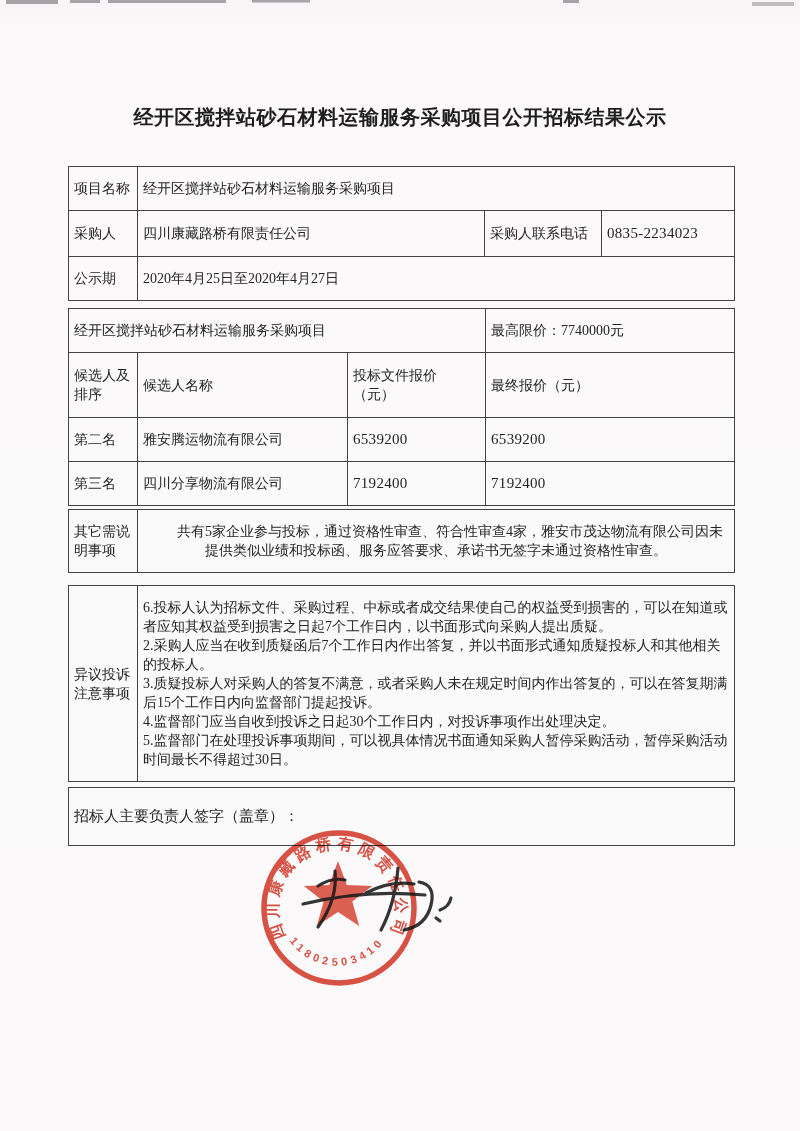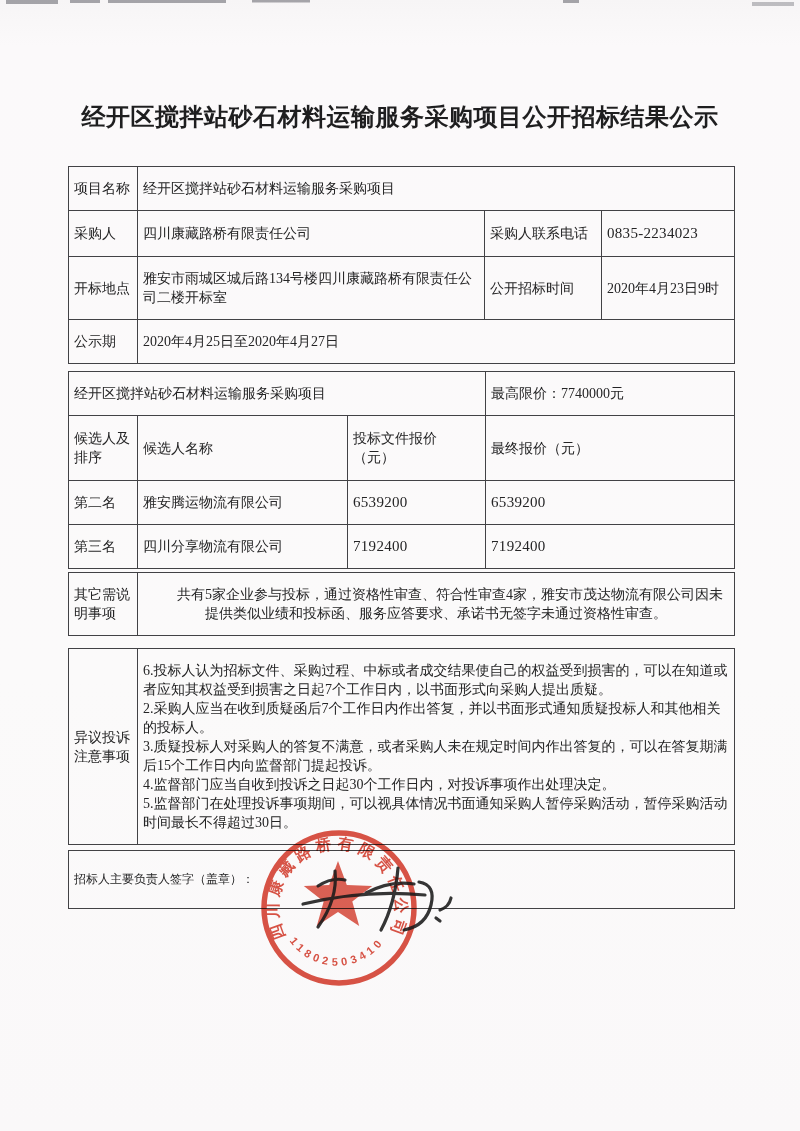--- a/index.html
+++ b/index.html
@@ -13,21 +13,21 @@
   }
   .page{
     position:absolute;left:0;top:0;width:800px;height:1131px;
     background:linear-gradient(180deg,#f7f5f6 0%,#fbf9fa 4%,#fbfafa 60%,#faf8f9 100%);
   }
   .title{
     margin:104px 40px 0 40px;
     text-align:center;
     font-family:"Liberation Sans","DejaVu Sans",sans-serif;
     font-weight:bold;
-    font-size:24px;
+    font-size:20px;
     line-height:26px;
     letter-spacing:.5px;
     color:#1e1e1f;
   }
   .doc{position:absolute;left:68px;top:166px;width:666px;}
   table.sec{
     border-collapse:collapse;
     table-layout:fixed;
     width:666px;
     font-size:14px;
@@ -44,21 +44,21 @@
   td.ctr{text-align:left;}
   td.num{font-size:15px;letter-spacing:.3px;}
   .mbA{margin-bottom:7px;}
   .mbB{margin-bottom:3px;}
   .mbC{margin-bottom:12px;}
   .mbD{margin-bottom:5px;}
   .mbE{margin-bottom:5px;}
   .indent2{ text-indent:2em; }
   .obj-cell{padding:4px 8px 4px 8px;line-height:19px;}
   .obj-cell div{margin:0;}
-  .sig-row td{border:1.5px solid #424245;height:33px;font-size:12px;padding-left:6px;}
+  .sig-row td{border:1.5px solid #424245;height:33px;font-size:15px;padding-left:6px;}
   .overlay{position:absolute;left:0;top:0;pointer-events:none;}
   .seal-layer{mix-blend-mode:multiply;}
 </style>
 </head>
 <body>
 
 <div class="page">
 
   <div class="title">经开区搅拌站砂石材料运输服务采购项目公开招标结果公示</div>
 
@@ -74,26 +74,20 @@
       <tbody>
           <tr style="height:35px">
         <td class="lbl">项目名称</td>
         <td colspan="3">经开区搅拌站砂石材料运输服务采购项目</td>
       </tr>
       <tr style="height:46px">
         <td class="lbl">采购人</td>
         <td>四川康藏路桥有限责任公司</td>
         <td class="ctr">采购人联系电话</td>
         <td class="num">0835-2234023</td>
-      </tr>
-      <tr style="height:45px">
-        <td class="lbl">开标地点</td>
-        <td>雅安市雨城区城后路134号楼四川康藏路桥有限责任公司二楼开标室</td>
-        <td class="ctr">公开招标时间</td>
-        <td class="ctr">2020年4月23日9时</td>
       </tr>
       <tr style="height:40px">
         <td class="lbl">公示期</td>
         <td colspan="3" class="ctr">2020年4月25日至2020年4月27日</td>
       </tr>
     </tbody>
       </table>
 
     <table class="sec mbB">
       <colgroup>

